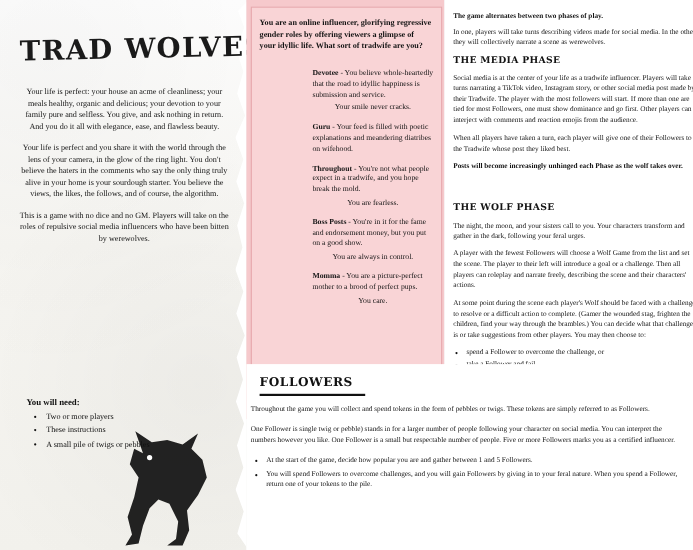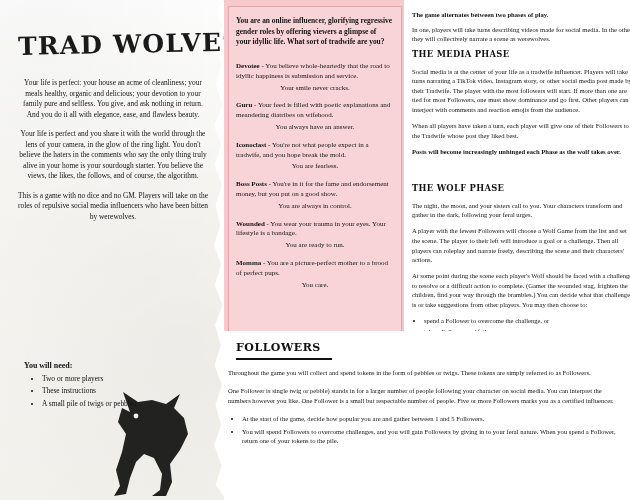--- a/index.html
+++ b/index.html
@@ -129,21 +129,21 @@
     color: #141414;
   }
   .roles {
     position: absolute;
     left: 12px; top: 62px;
     width: 158px;
     font-size: 7px;
     line-height: 1.4;
     color: #141414;
   }
-  .role { margin-bottom: 8px; }
+  .role { margin-bottom: 8px; margin-left: 48px; }
   .role .rname { font-weight: bold; }
   .role .rdesc { }
   .role .rtag {
     display: block;
     text-align: center;
     margin-top: 2px;
   }
   .fol-title {
     position: absolute;
     left: 12px; top: 10px;
@@ -246,36 +246,30 @@
 
     <div class="roles">
       <div class="role">
         <span class="rname">Devotee</span>
         <span class="rdesc">- You believe whole-heartedly that the road to idyllic happiness is submission and service.</span>
         <span class="rtag">Your smile never cracks.</span>
       </div>
       <div class="role">
         <span class="rname">Guru</span>
         <span class="rdesc">- Your feed is filled with poetic explanations and meandering diatribes on wifehood.</span>
-        <span class="rtag">You always have an answer.</span>
-      </div>
-      <div class="role">
-        <span class="rname">Iconoclast</span>
+      </div>
+      <div class="role">
+        <span class="rname">Throughout</span>
         <span class="rdesc">- You're not what people expect in a tradwife, and you hope break the mold.</span>
         <span class="rtag">You are fearless.</span>
       </div>
       <div class="role">
         <span class="rname">Boss Posts</span>
         <span class="rdesc">- You're in it for the fame and endorsement money, but you put on a good show.</span>
         <span class="rtag">You are always in control.</span>
-      </div>
-      <div class="role">
-        <span class="rname">Wounded</span>
-        <span class="rdesc">- You wear your trauma in your eyes. Your lifestyle is a bandage.</span>
-        <span class="rtag">You are ready to run.</span>
       </div>
       <div class="role">
         <span class="rname">Momma</span>
         <span class="rdesc">- You are a picture-perfect mother to a brood of perfect pups.</span>
         <span class="rtag">You care.</span>
       </div>
     </div>
   </div>
 
   <div class="col-right">

